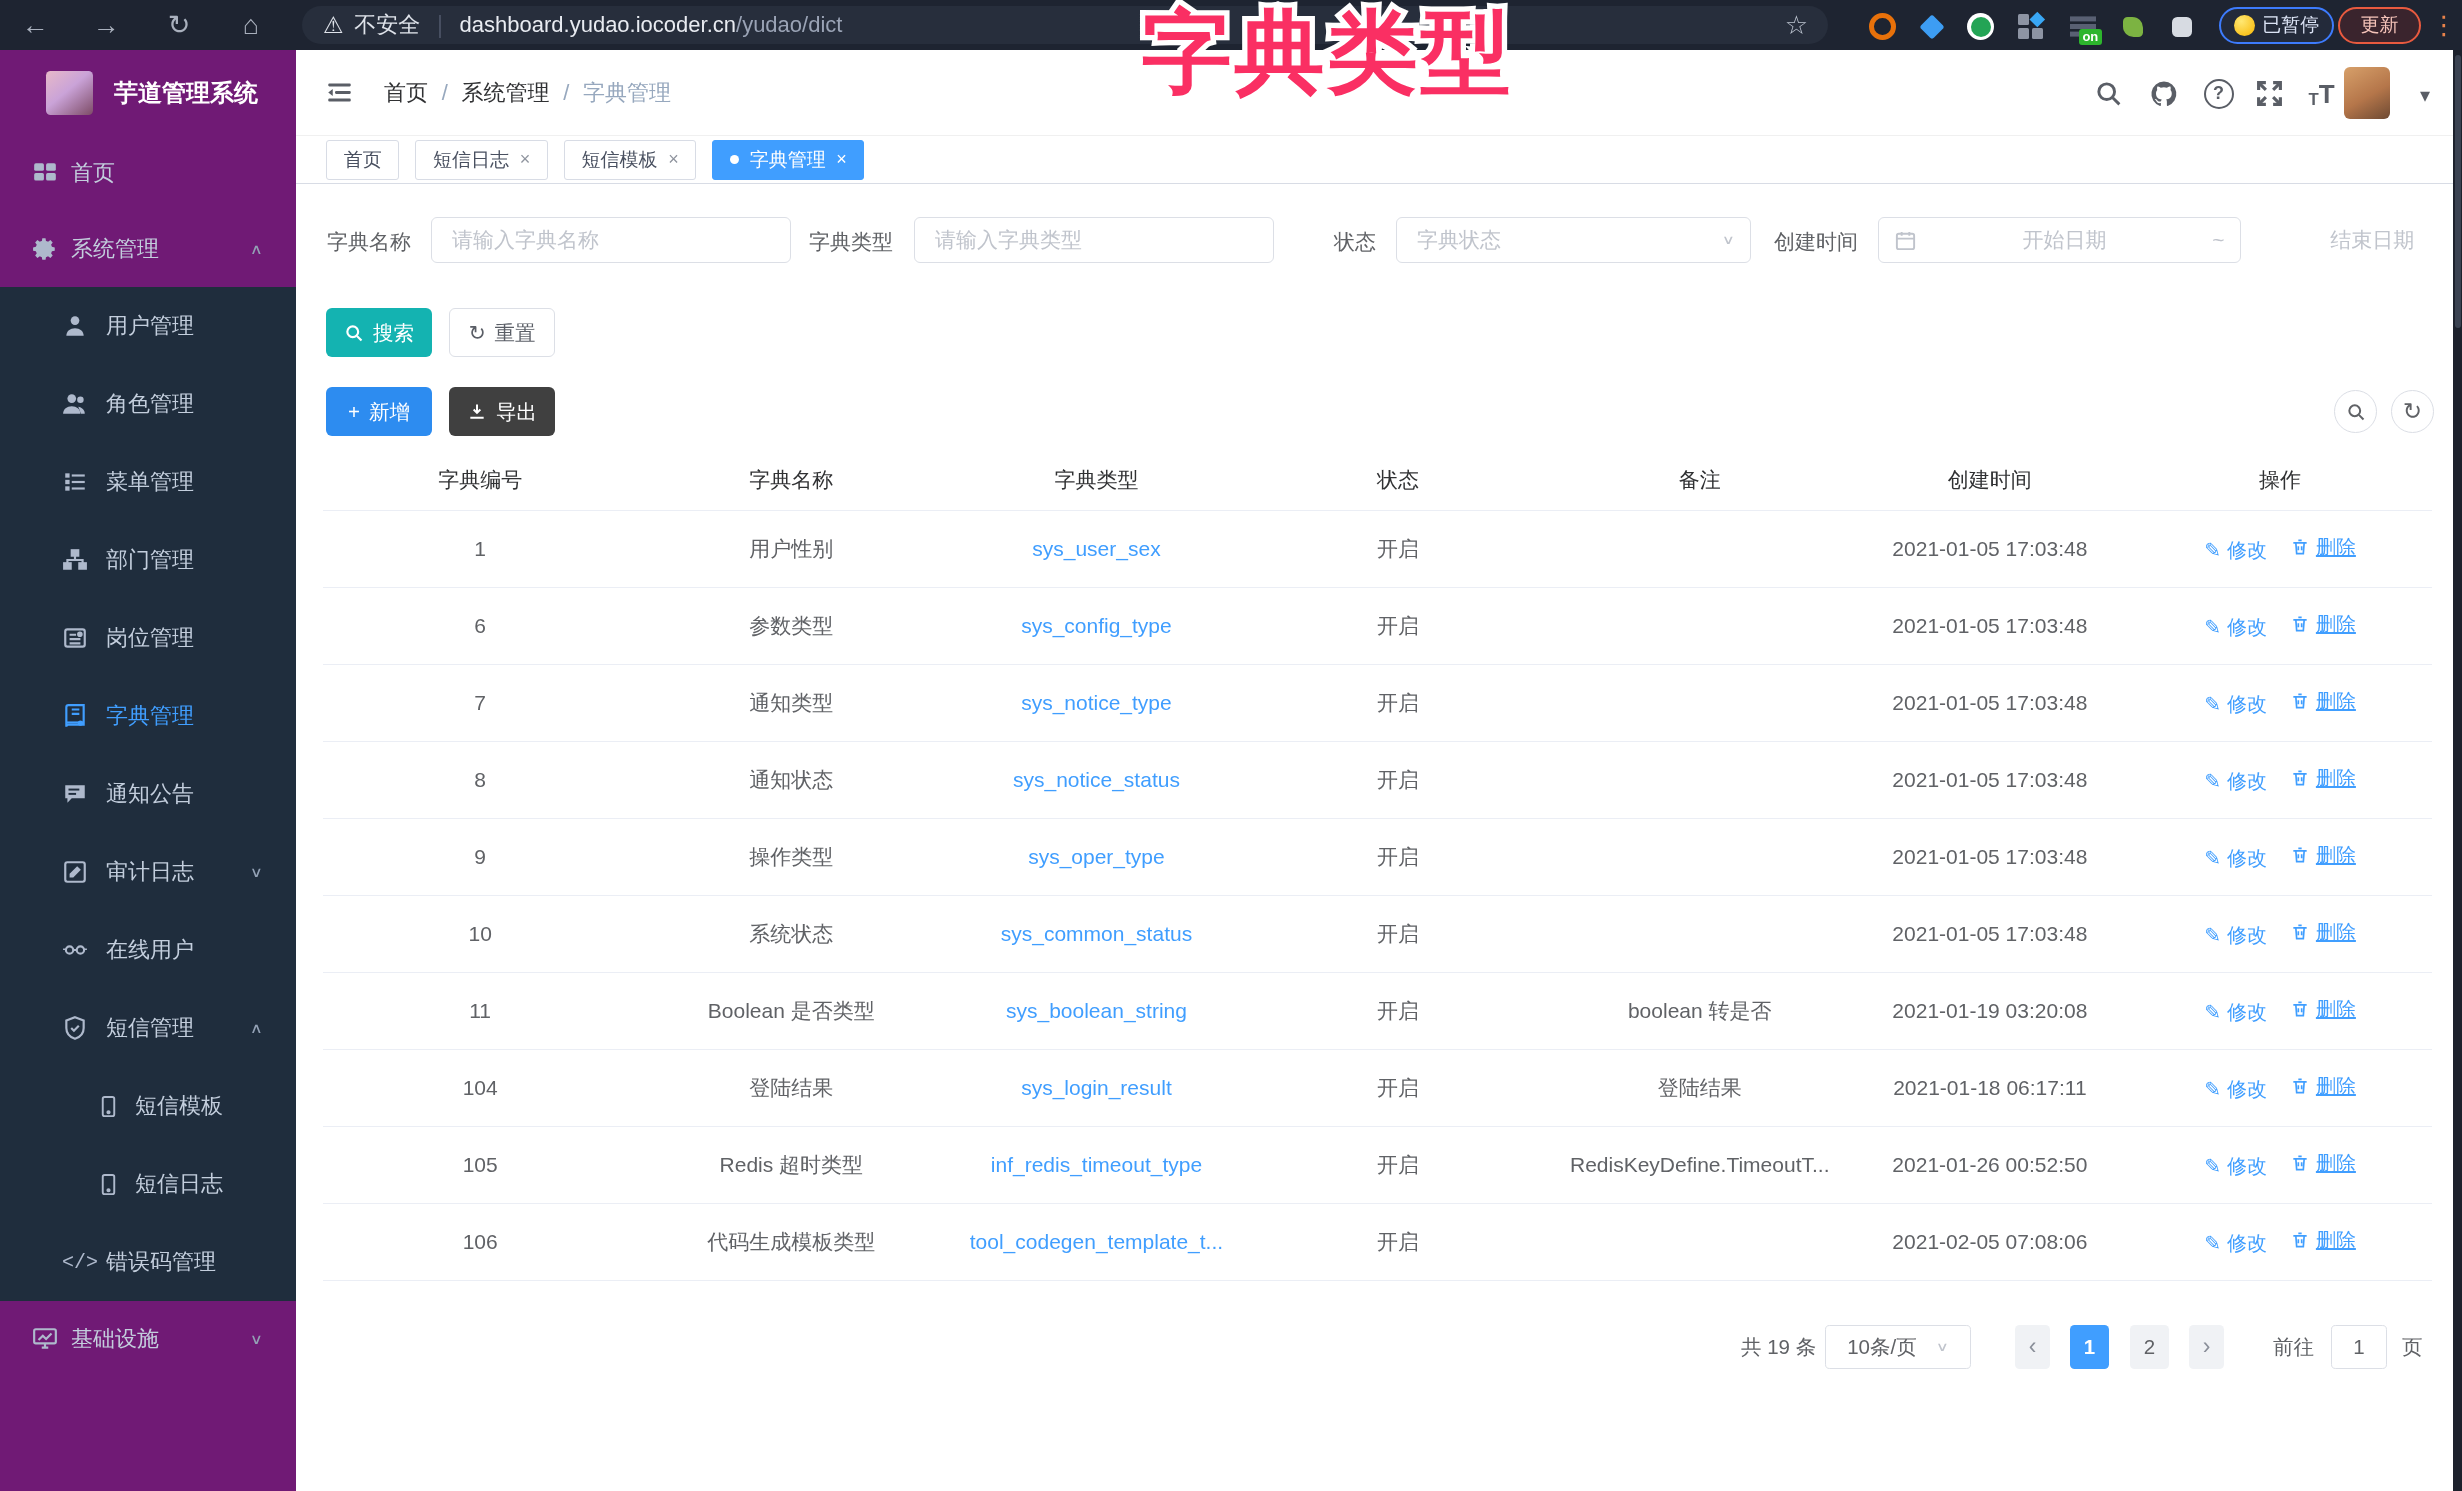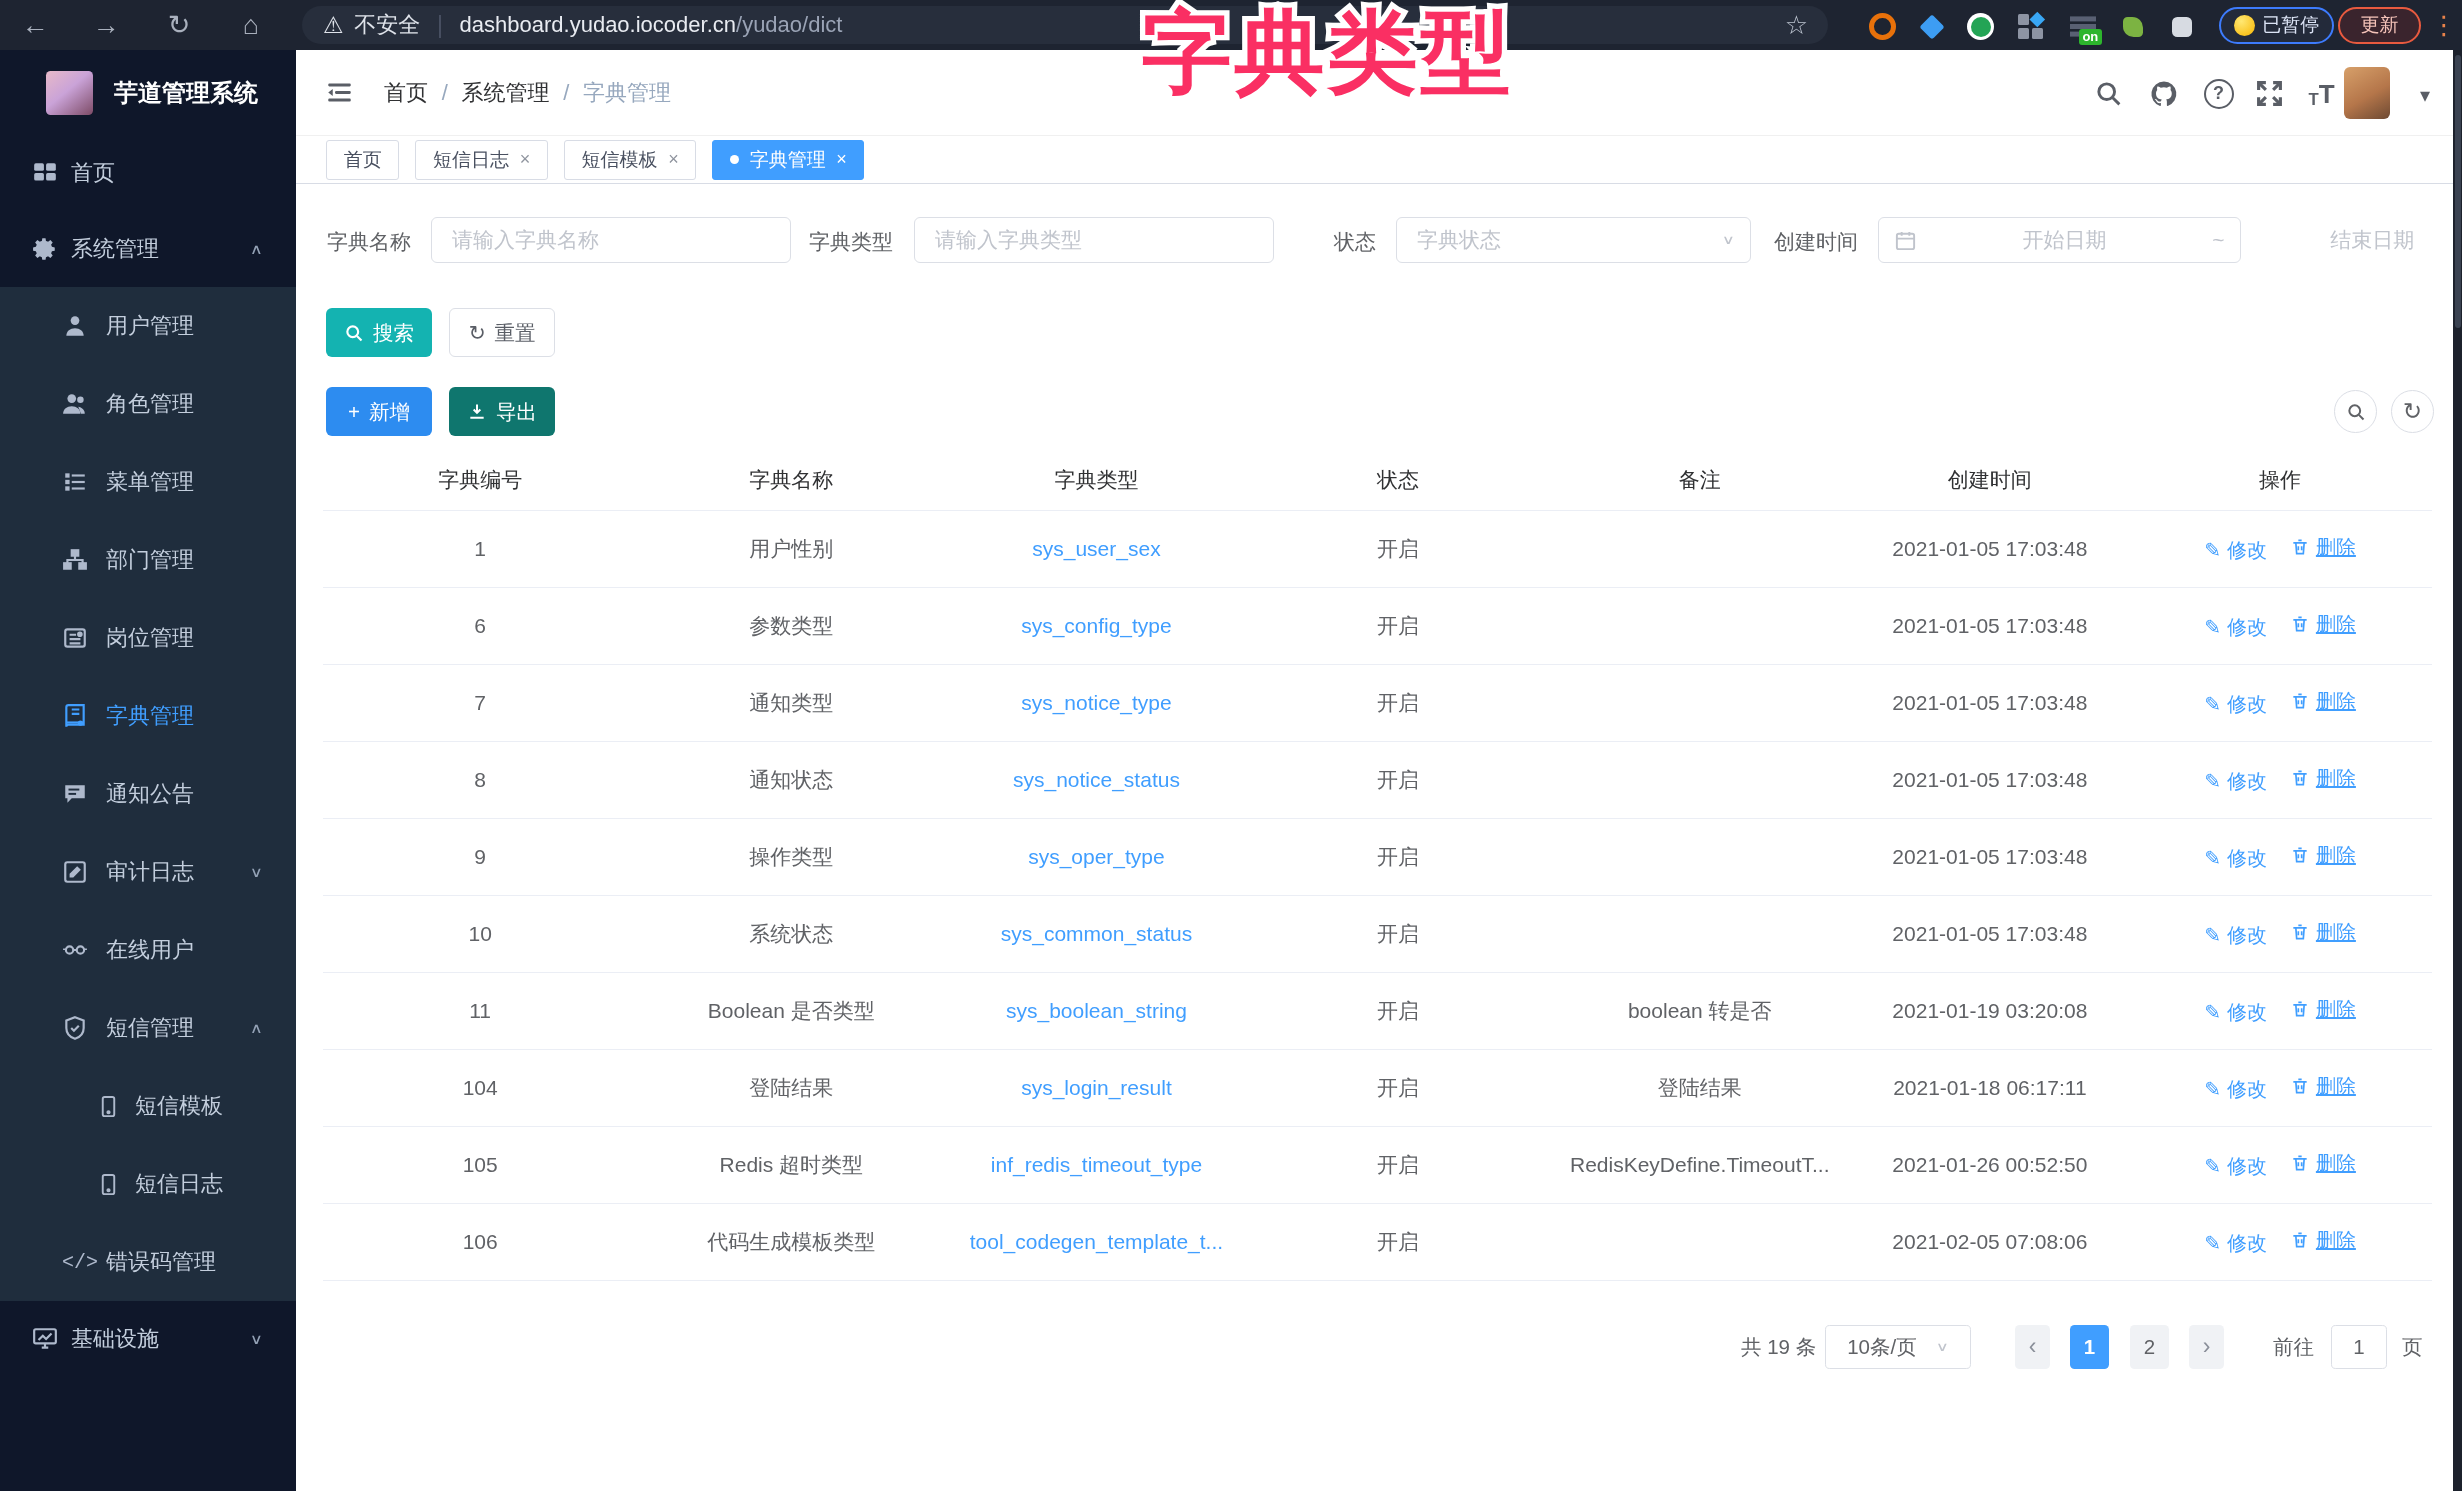--- a/index.html
+++ b/index.html
@@ -38,21 +38,21 @@
     display:flex;align-items:center;justify-content:center;color:#f4c2b8;font-size:19px;background:#3a242d;}
   .menu-dots{position:absolute;left:2431px;top:0;height:50px;display:flex;align-items:center;color:#e8824a;font-size:26px;}
 
   
   .annotation{position:absolute;left:1085px;top:-4.6px;width:485px;height:114px;text-align:center;z-index:9;
     font-size:90px;font-weight:700;letter-spacing:3px;line-height:114px;pointer-events:none;}
   .annotation .stroke{position:absolute;left:0;top:0;width:100%;-webkit-text-stroke:10.6px #ffffff;color:#fff;}
   .annotation .fill{position:absolute;left:0;top:0;width:100%;color:#fa2f63;}
 
   
-  .sidebar{position:absolute;left:0;top:50px;width:296px;height:1441px;background:#0f172a;color:#c3cedd;}
+  .sidebar{position:absolute;left:0;top:50px;width:296px;height:1441px;background:#701a75;color:#c3cedd;}
   .logo-row{height:85px;display:flex;align-items:center;}
   .logo-img{width:47px;height:44px;border-radius:4.6px;margin-left:46px;
     background:linear-gradient(140deg,#e7b9c8 0%,#caa3d8 45%,#7d4b66 100%);}
   .logo-title{margin-left:21px;font-size:24px;font-weight:bold;color:#fff;}
   .mi{position:relative;display:flex;align-items:center;height:76px;font-size:22px;cursor:pointer;}
   .smi .mi{height:78px;}
   .mi .ico{position:absolute;left:32px;width:26px;height:26px;color:#aeb9cc;}
   .mi .mi-label{position:absolute;left:71px;}
   .submenu{background:#1f2d3d;}
   .submenu .mi .ico{left:62px;}
@@ -99,21 +99,21 @@
   .fcaret{margin-right:15px;color:#c0c4cc;font-size:18px;transform:scaleY(.7);}
   .cal-ico{margin-left:15px;color:#c0c4cc;width:23px;height:23px;flex:none;}
   .range-sep{color:#c0c4cc;padding:0 4.6px;}
 
   .btnrow{position:relative;height:49px;}
   .btn{position:absolute;top:0;height:49px;border-radius:6px;display:inline-flex;align-items:center;justify-content:center;
     gap:9px;font-size:20.5px;cursor:pointer;box-sizing:border-box;padding:0 7.6px;}
   .btn-search{left:30px;width:106px;background:#14b3b1;color:#fff;}
   .btn-reset{left:153px;width:106px;background:#fff;border:1.5px solid #dcdfe6;color:#5a5e66;}
   .btn-add{left:30px;width:106px;background:#2d8cf0;color:#fff;}
-  .btn-export{left:153px;width:106px;background:#0f766e;color:#fff;}
+  .btn-export{left:153px;width:106px;background:#404040;color:#fff;}
   .roundbtn{position:absolute;top:3px;width:41px;height:41px;border:1.5px solid #dbdee5;border-radius:50%;background:#fff;
     display:flex;align-items:center;justify-content:center;color:#606266;cursor:pointer;}
 
   table.dict{border-collapse:collapse;table-layout:fixed;width:2109px;margin:13.7px 0 0 26.6px;font-size:21px;color:#606266;}
   table.dict th{font-weight:normal;color:#303133;height:58px;border-bottom:1.5px solid #ebeef5;}
   table.dict td{height:74px;border-bottom:0.8px solid #ebeef5;text-align:center;}
   td.link,a.link{color:#409eff;text-decoration:none;cursor:pointer;}
   .oplink{display:inline-flex;align-items:center;gap:6px;color:#409eff;font-size:20px;cursor:pointer;}
   .oplink + .oplink{margin-left:23px;text-decoration:underline;}
   .oplink svg{width:20px;height:20px;}

